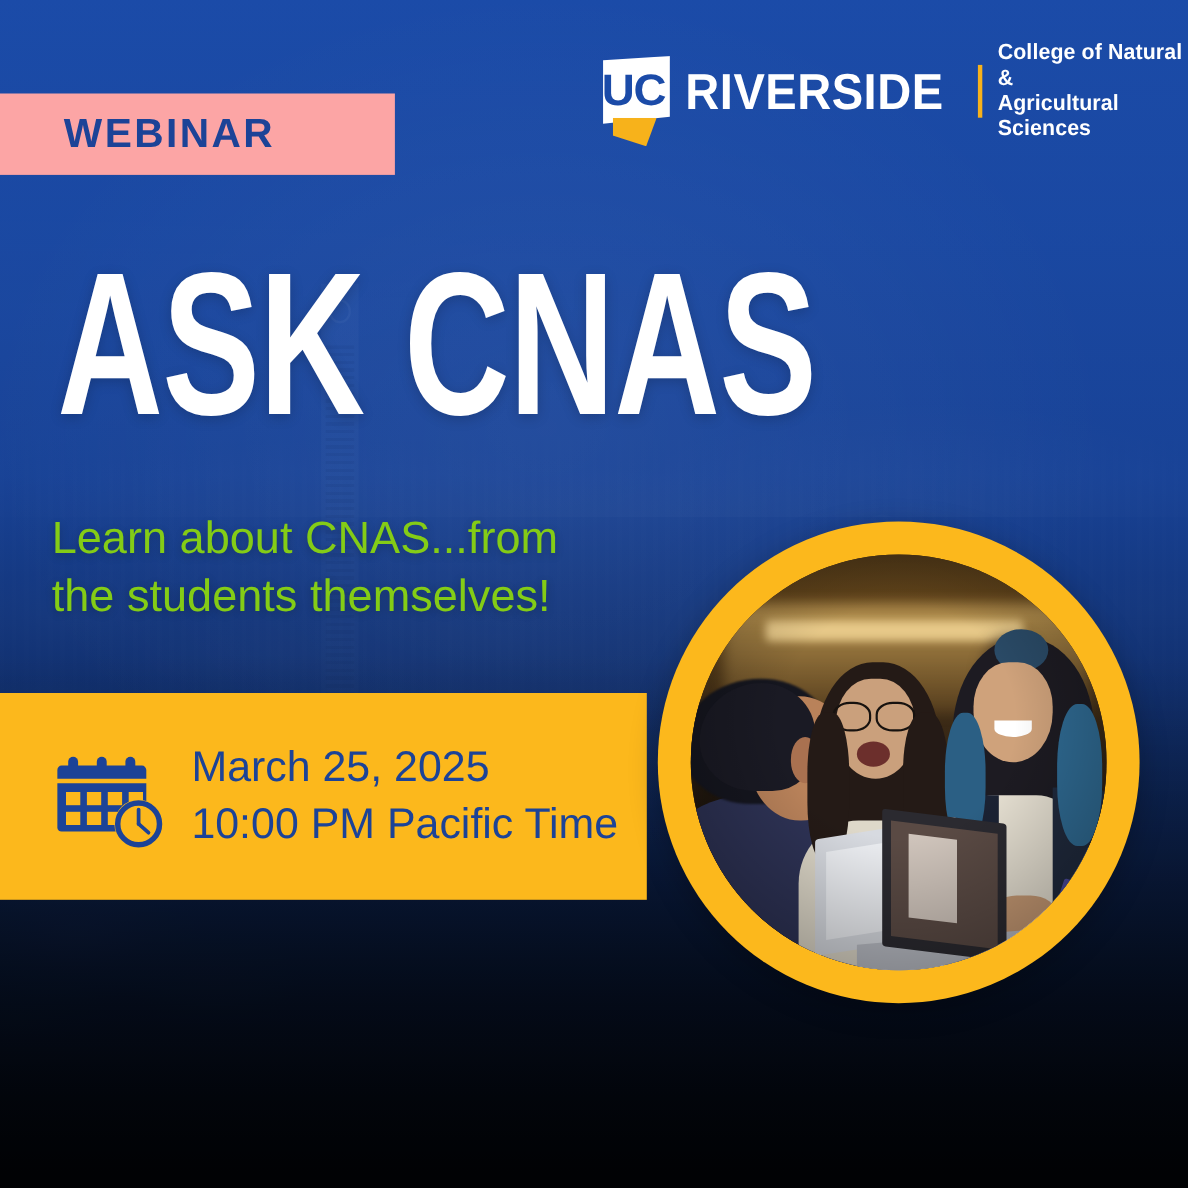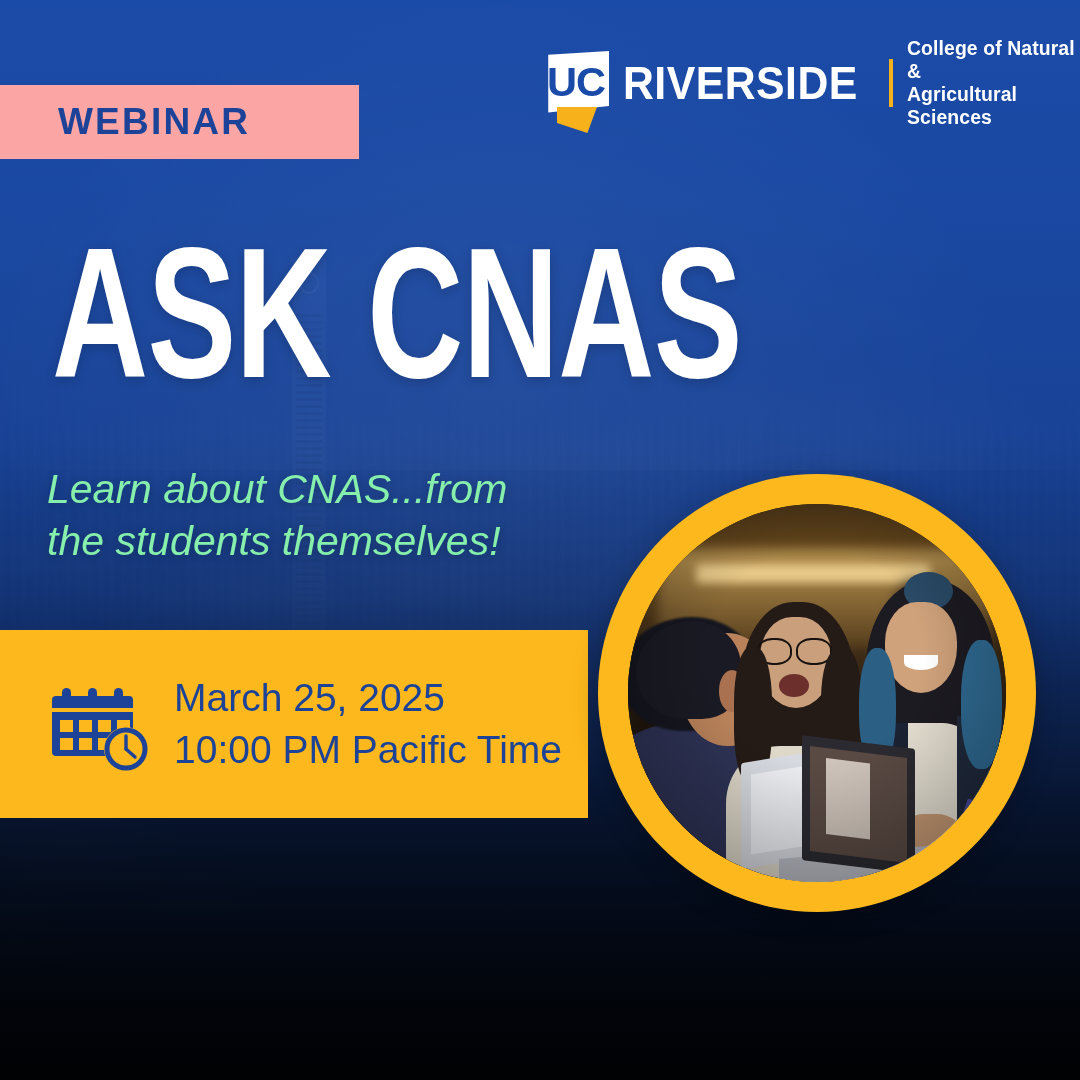--- a/index.html
+++ b/index.html
@@ -134,24 +134,23 @@
   }
 
   
   .headline{
     position:absolute;left:52px;top:228px;color:#fff;
     font-size:185px;line-height:.92;font-weight:bold;letter-spacing:-1px;
     transform:scaleX(.72);transform-origin:left top;white-space:nowrap;
     text-shadow:0 3px 14px rgba(0,0,0,.18);
   }
   .subhead{
-    position:absolute;left:47px;top:463px;color:#86efac;
+    position:absolute;left:47px;top:463px;color:#84cc16;
     font-size:41px;line-height:1.28;font-weight:normal;white-space:pre-line;
     text-shadow:0 2px 8px rgba(0,0,0,.22);
-    font-style:italic;
   }
 
   
   .date-band{
     position:absolute;left:0;top:630px;width:588px;height:188px;background:#fcb81c;
     display:flex;align-items:center;
   }
   .cal-wrap{position:relative;width:100px;height:100px;margin-left:52px;flex:0 0 auto;}
   .date-text{margin-left:22px;color:#1c4397;font-size:39px;line-height:1.34;white-space:pre-line;}
 

